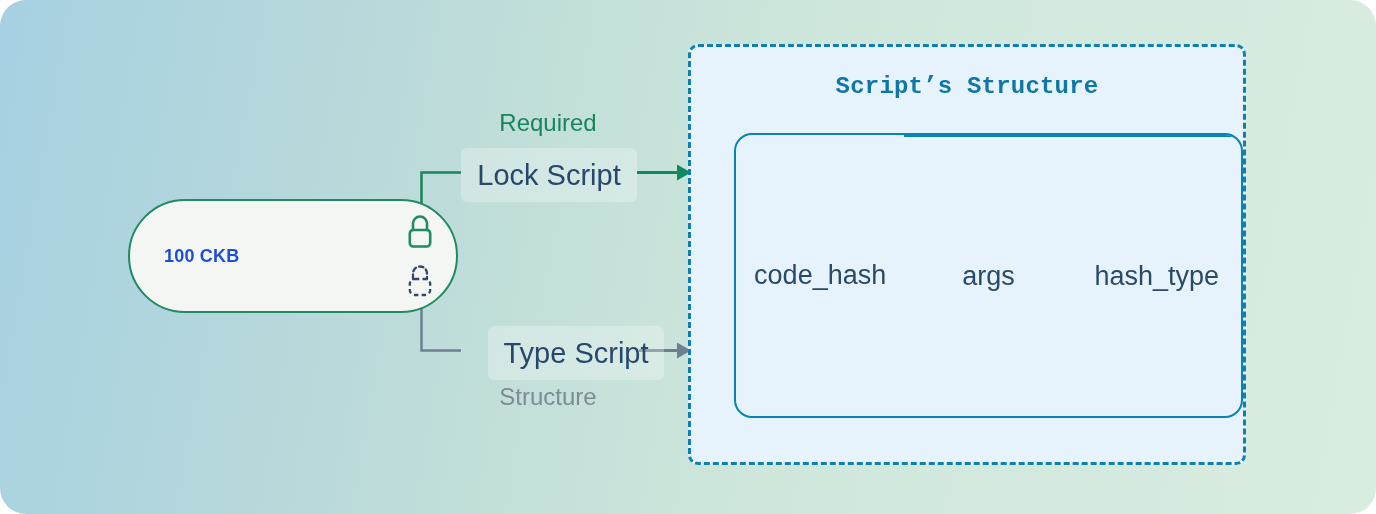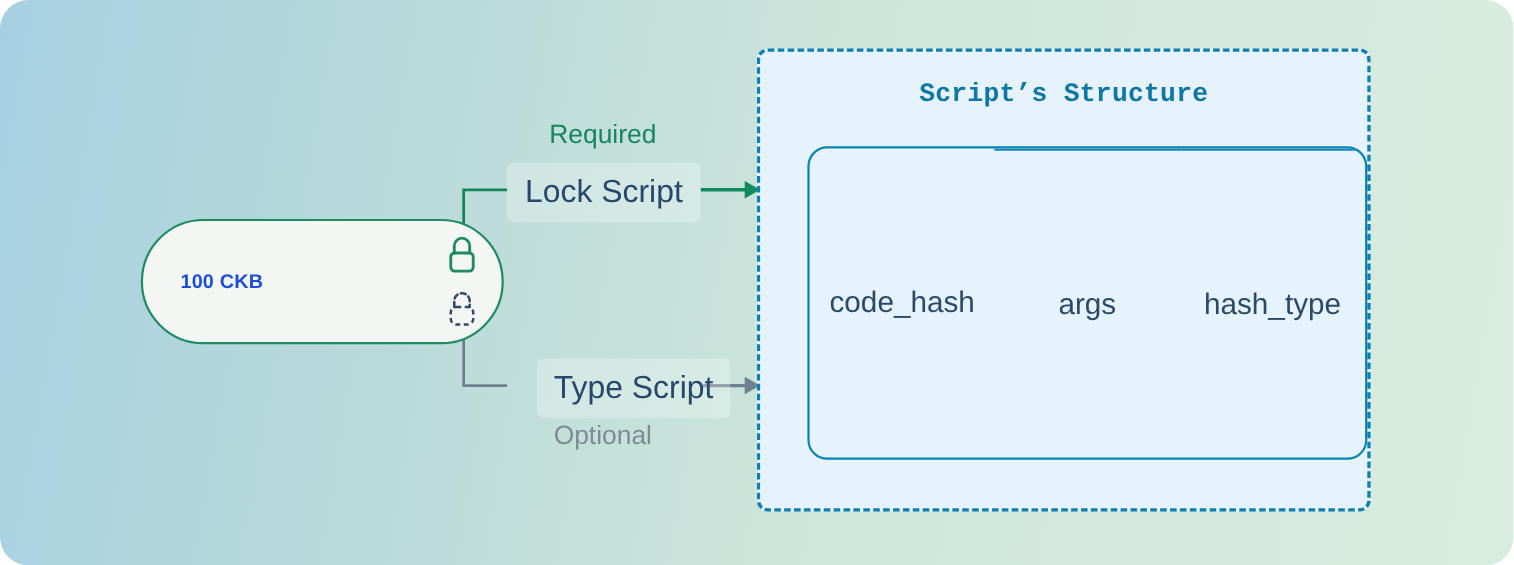--- a/index.html
+++ b/index.html
@@ -147,21 +147,21 @@
         <path d="M10 18 V12.5 a7 7 0 0 1 14 0 V18" fill="none" stroke="#33496b" stroke-width="2.3" stroke-dasharray="4.5 3.2" stroke-linecap="round"></path>
         <rect x="6.8" y="18" width="20.4" height="16" rx="5" fill="none" stroke="#33496b" stroke-width="2.3" stroke-dasharray="4.5 3.2"></rect>
       </svg>
     </div>
   </div>
 
   <div class="annot required">Required</div>
   <div class="script-label lock">Lock Script</div>
 
   <div class="script-label type">Type Script</div>
-  <div class="annot optional">Optional</div>
+  <div class="annot optional">Structure</div>
 
   <div class="structure-box"></div>
   <div class="structure-title">Script’s Structure</div>
   <div class="fields-table">
     <div class="field-row">code_hash</div>
     <div class="field-row">args</div>
     <div class="field-row">hash_type</div>
   </div>
 
 </div>

